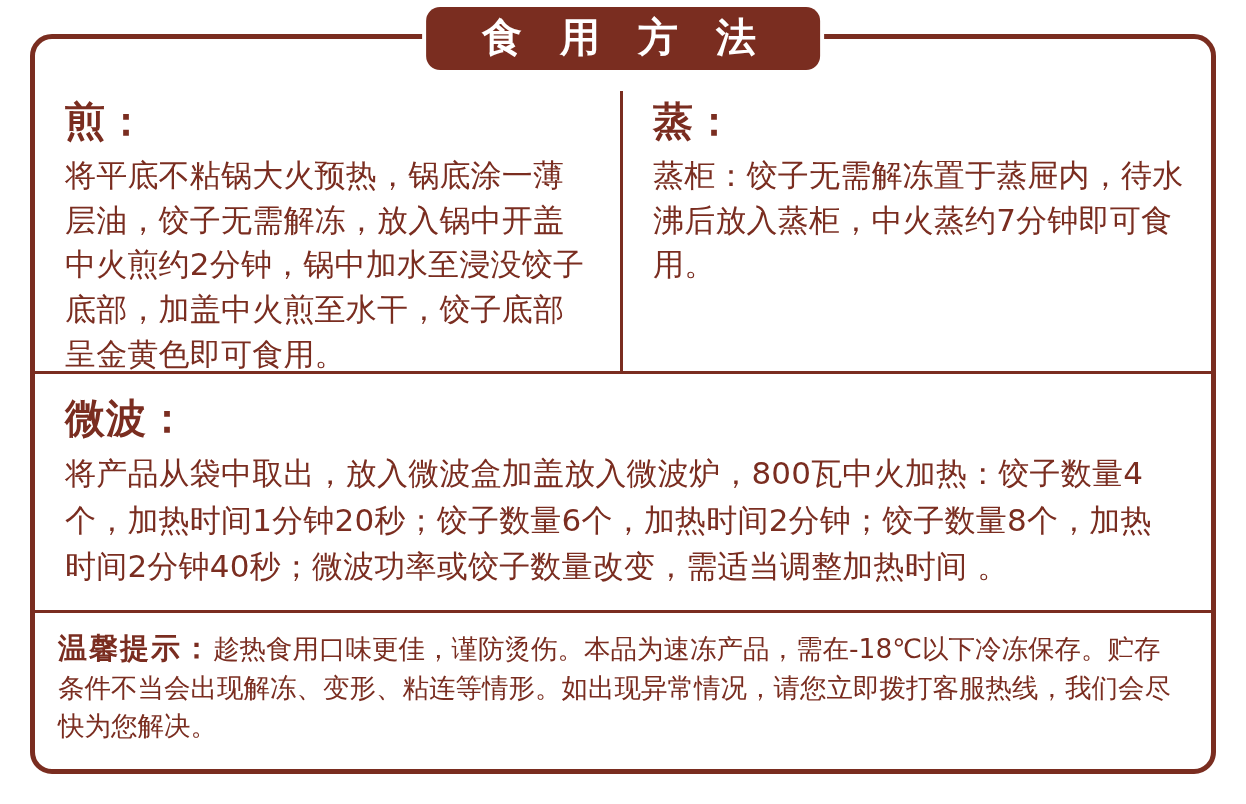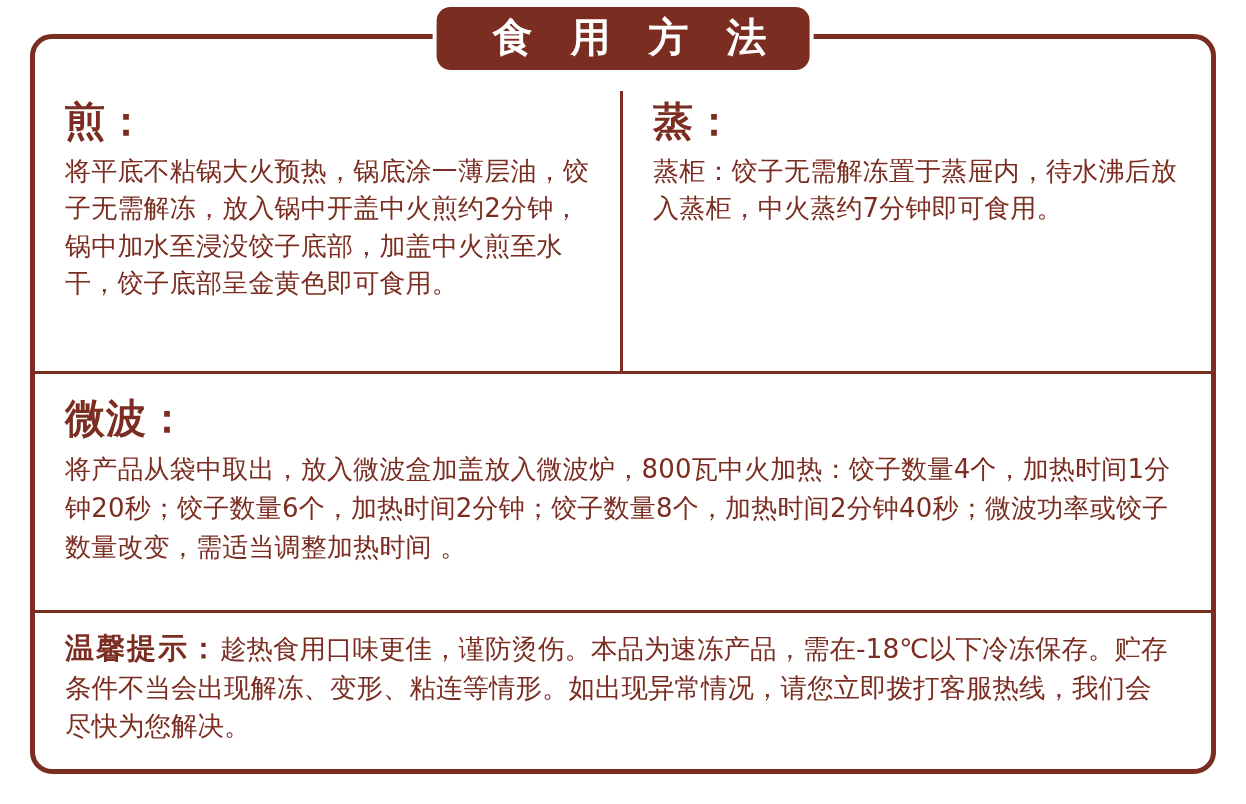--- a/index.html
+++ b/index.html
@@ -36,21 +36,21 @@
 
   
   .title-badge {
     position: absolute;
     top: -32px;
     left: 50%;
     transform: translateX(-50%);
     background: #7a2d20;
     color: #ffffff;
     border-radius: 14px;
-    padding: 9px 31px 12px 44px;
+    padding: 9px 52px 12px 44px;
     font-size: 40px;
     font-weight: bold;
     letter-spacing: 12px;
     text-indent: 12px;
     line-height: 1.05;
     white-space: nowrap;
     box-shadow: 0 0 0 4px #ffffff;
   }
 
   
@@ -72,21 +72,21 @@
 
   .sec-head {
     font-size: 40px;
     font-weight: bold;
     line-height: 1.1;
     margin: 0 0 10px 0;
     letter-spacing: 1px;
   }
 
   .body-text {
-    font-size: 26px;
+    font-size: 31px;
     line-height: 1.44;
     letter-spacing: 0.2px;
     margin: 0;
   }
   .body-text + .body-text {
     margin-top: 2px;
   }
 
   
   .divider {
@@ -103,21 +103,21 @@
   }
   .micro .body-text {
     margin-top: 6px;
     line-height: 1.5;
   }
 
   
   .tip {
     box-sizing: border-box;
     border-top: 3px solid #7a2d20;
-    padding: 14px 34px 0 30px;
+    padding: 14px 34px 0 23px;
   }
   .tip-text {
     font-size: 26.5px;
     line-height: 1.45;
   }
   .tip-label {
     font-size: 29px;
     font-weight: bold;
     letter-spacing: 2px;
   }

